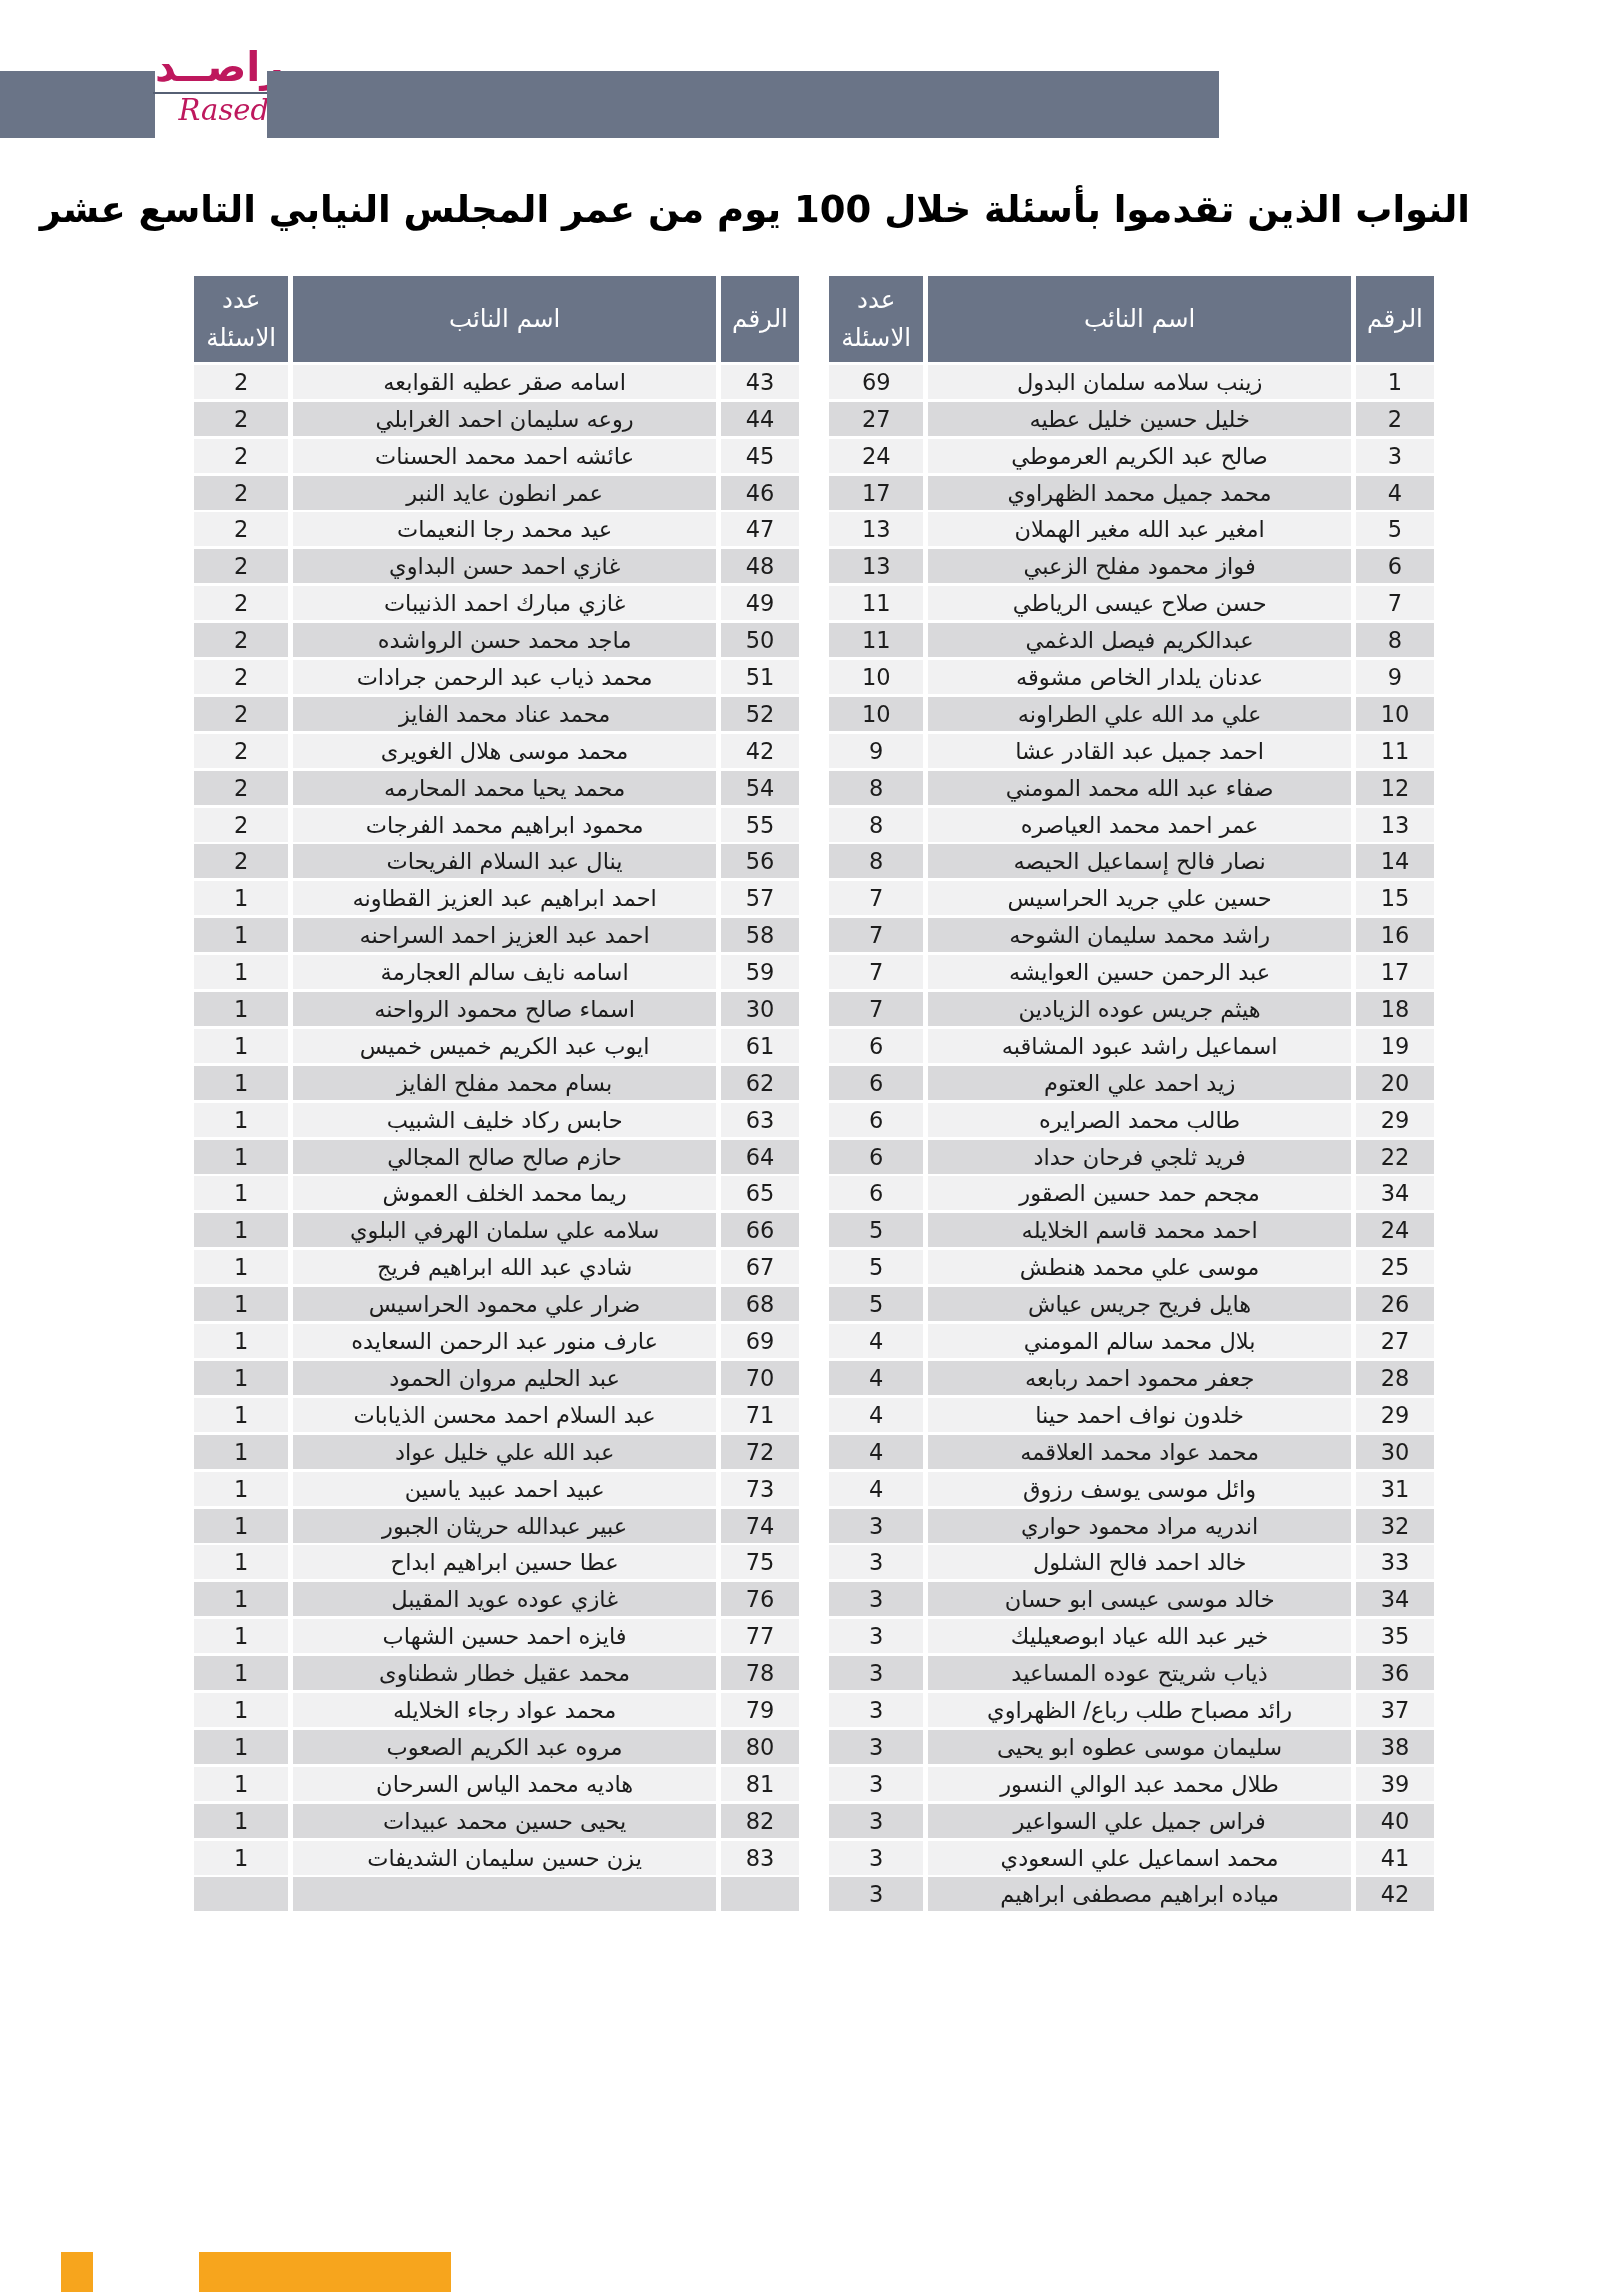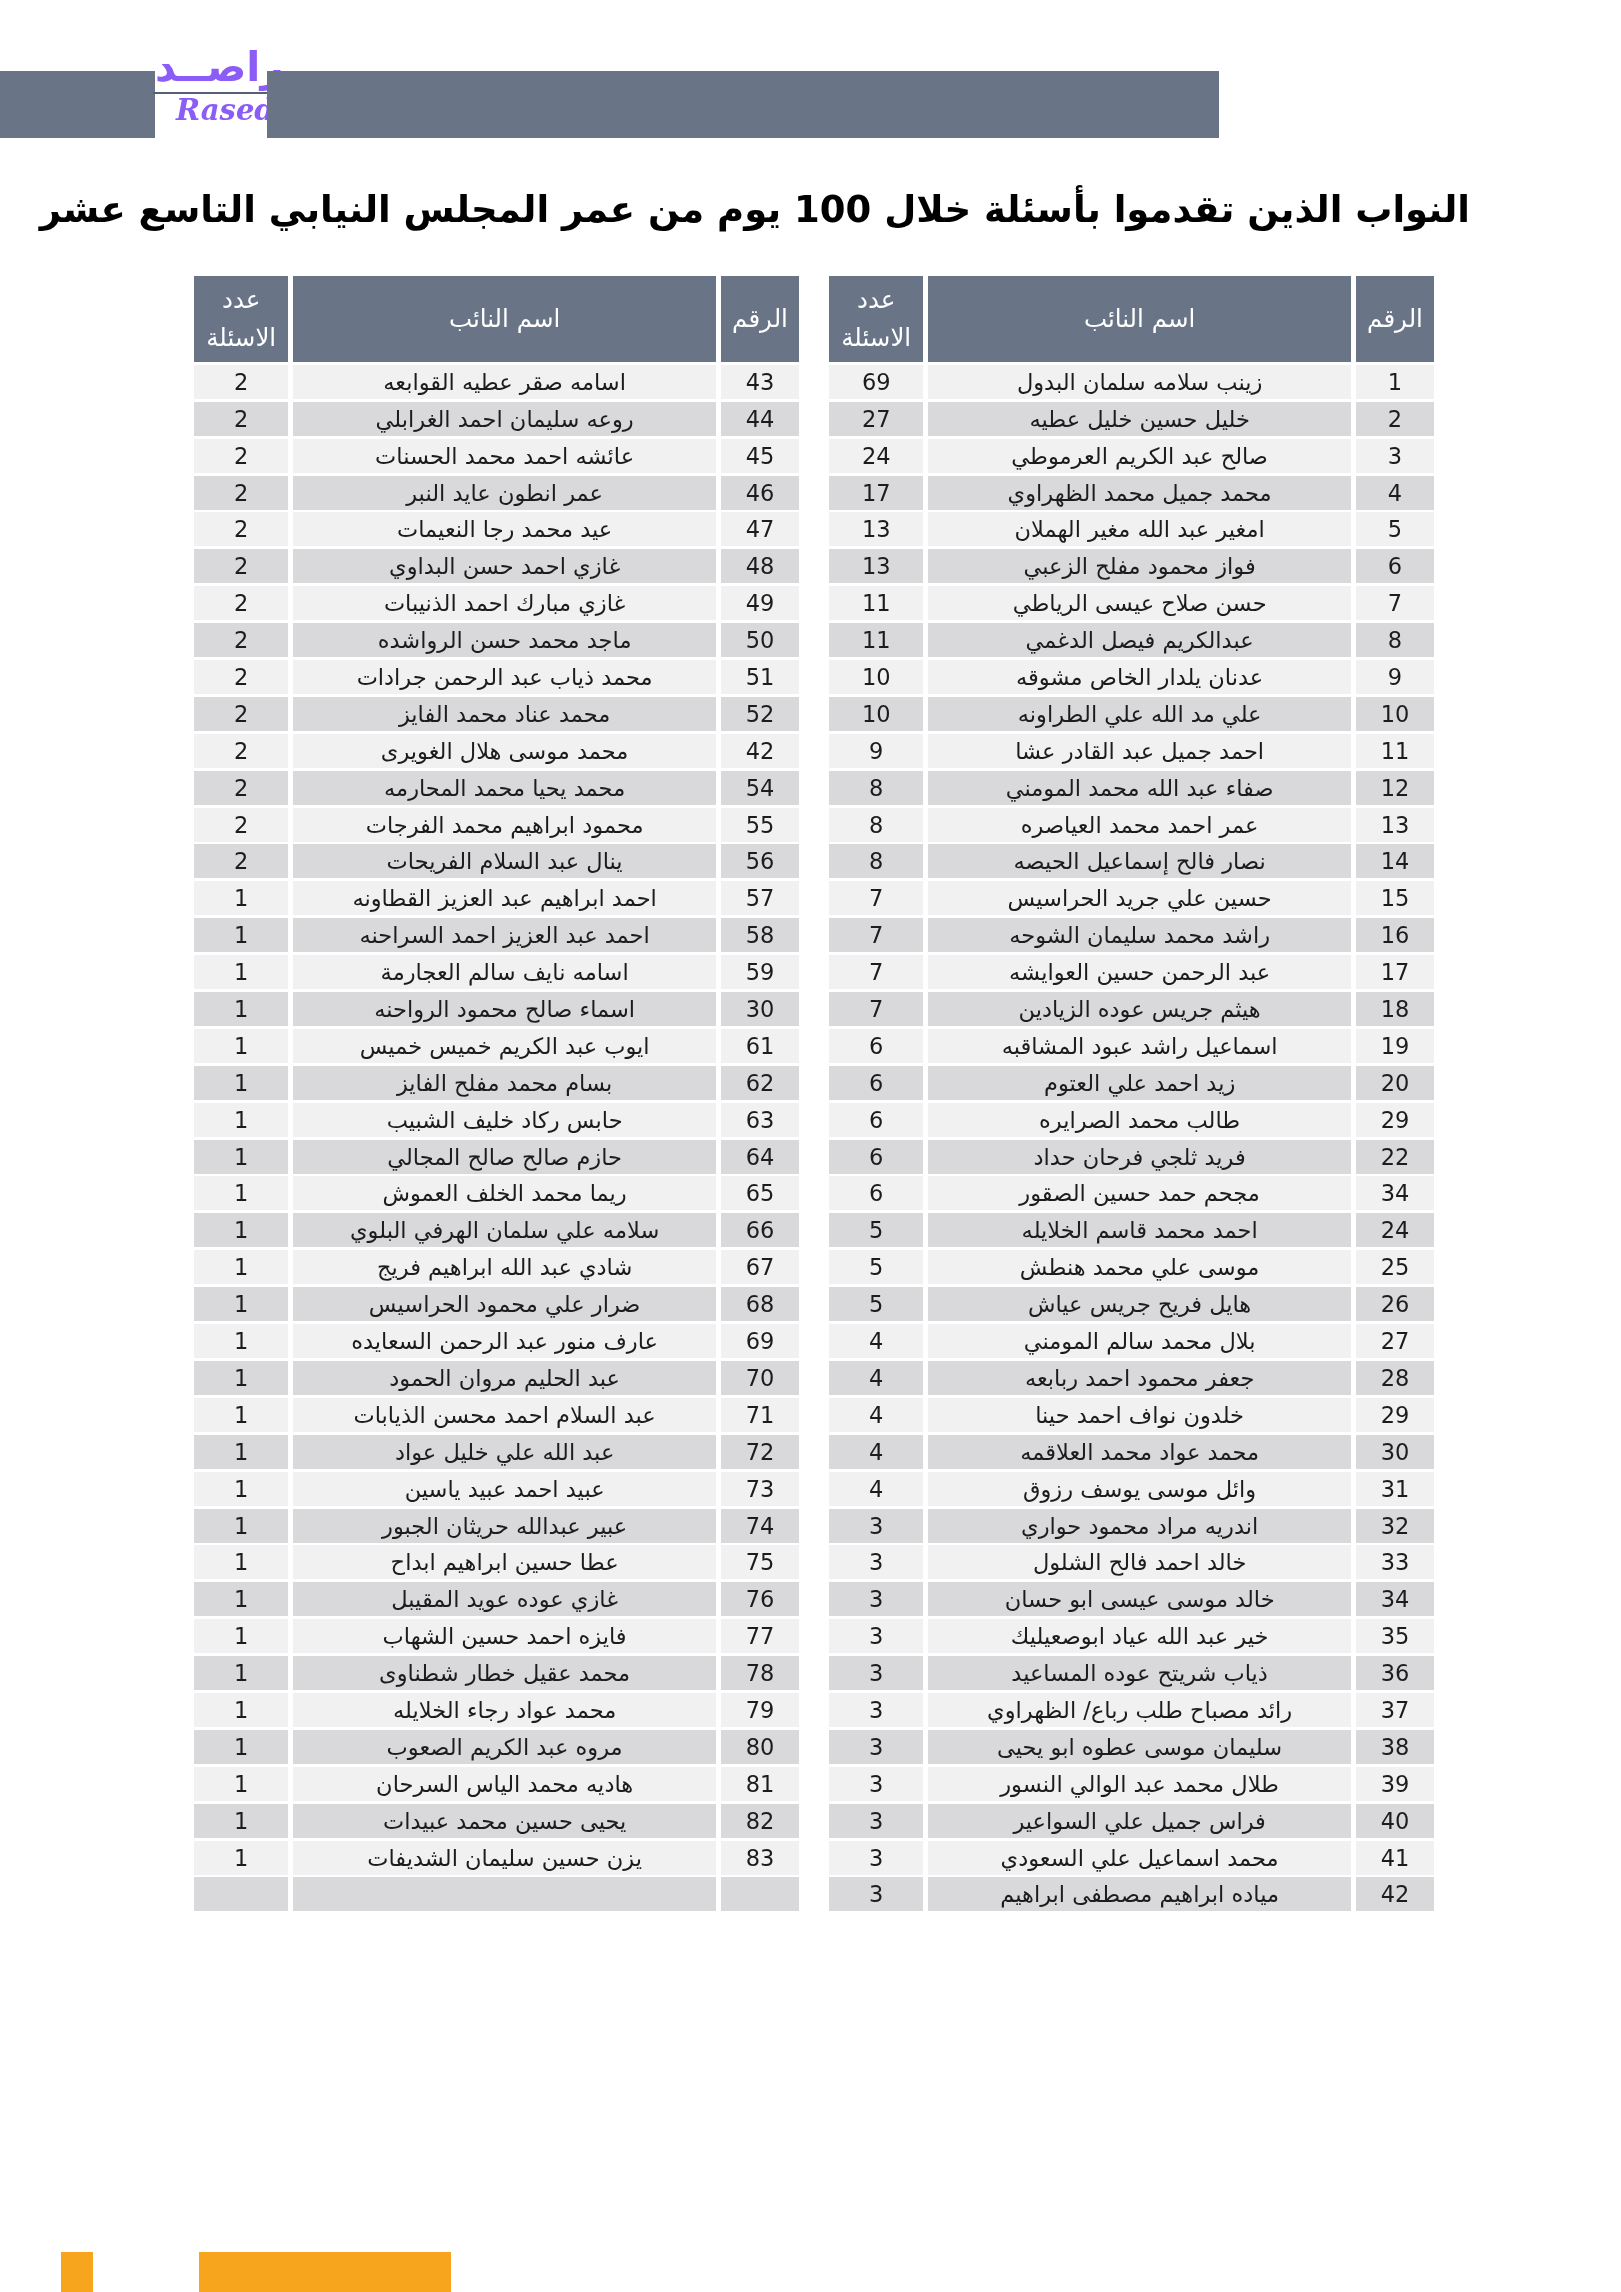--- a/index.html
+++ b/index.html
@@ -4,24 +4,24 @@
 <style>
   html,body{margin:0;padding:0;}
   body{
     width:1621px;height:2293px;position:relative;background:#ffffff;
     font-family:"DejaVu Sans",sans-serif;overflow:hidden;
   }
   
   .bar{position:absolute;background:#6a7487;}
   .bar-left{left:0;top:71px;width:155px;height:67px;}
   .bar-right{left:267px;top:71px;width:952px;height:67px;}
-  .logo{position:absolute;left:153px;top:45px;width:116px;text-align:right;color:#8b5cf6;}
+  .logo{position:absolute;left:153px;top:45px;width:116px;text-align:right;color:#be185d;}
   .logo-ar{display:inline-block;font-size:41px;font-weight:bold;line-height:1.1;
            border-bottom:2.9px solid #566074;padding:0 2px 2px 2px;}
-  .logo-en{font-size:29px;font-weight:bold;font-style:italic;
+  .logo-en{font-size:29px;font-weight:normal;font-style:italic;
            font-family:"DejaVu Serif",serif;line-height:1.15;margin-left:23px;}
   
   .title{
     position:absolute;top:188px;left:137px;width:1333px;direction:rtl;text-align:justify;
     text-align-last:justify;font-size:37px;font-weight:bold;color:#000000;white-space:nowrap;
   }
   
   .qtable{
     position:absolute;top:276px;width:606px;display:flex;flex-direction:column;
     gap:2.9px;direction:rtl;

